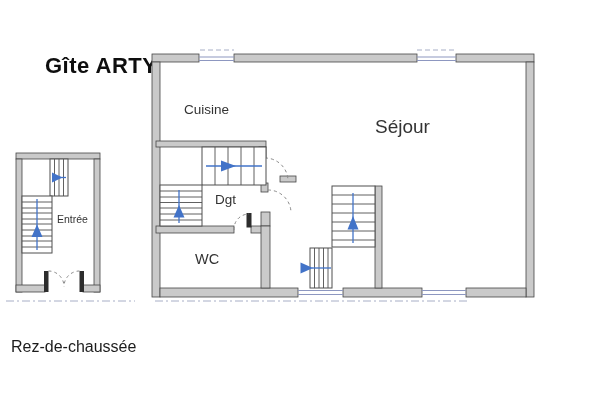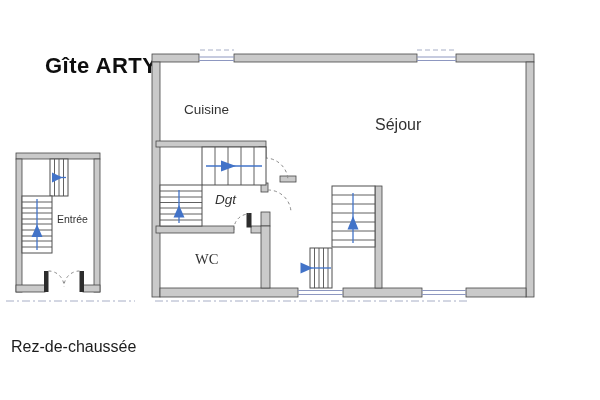--- a/index.html
+++ b/index.html
@@ -18,23 +18,23 @@
   .door-arc{fill:none;stroke:var(--door-arc,#8a8a8a);stroke-width:1;stroke-dasharray:3 3;}
   .window-line{stroke:var(--window-blue,#8d97c0);stroke-width:1.1;}
   .sill-dash{stroke:var(--sill-dash,#a7aec6);stroke-width:1;stroke-dasharray:5 3;}
   .axis-dash{stroke:var(--sill-dash,#a7aec6);stroke-width:1;stroke-dasharray:8 3 2 3;}
   .page-title{
     position:absolute;left:45px;top:53px;font-size:22px;font-weight:bold;
     letter-spacing:.5px;color:var(--title-text,#0e0e0e);white-space:nowrap;
   }
   .room-label{position:absolute;color:var(--label-text,#333);white-space:nowrap;}
   .lbl-cuisine{left:184px;top:102px;font-size:13.5px;}
-  .lbl-sejour{left:375px;top:116px;font-size:16px;}
-  .lbl-dgt{left:215px;top:192px;font-size:13.5px;font-style:italic;}
-  .lbl-wc{left:195px;top:251px;font-size:14.5px;font-family:Liberation Serif, serif;}
+  .lbl-sejour{left:375px;top:116px;font-size:19px;}
+  .lbl-dgt{left:215px;top:192px;font-size:13.5px;}
+  .lbl-wc{left:195px;top:251px;font-size:14.5px;}
   .lbl-entree{left:57px;top:213px;font-size:10.5px;}
   .caption{position:absolute;color:var(--caption-text,#1c1c1c);font-size:16px;white-space:nowrap;margin-top:27px;}
   .cap-gf{left:11px;top:311px;}
   .cap-f1{left:242px;top:308px;}
 </style>
 </head>
 <body>
 
 <div class="canvas">
 

